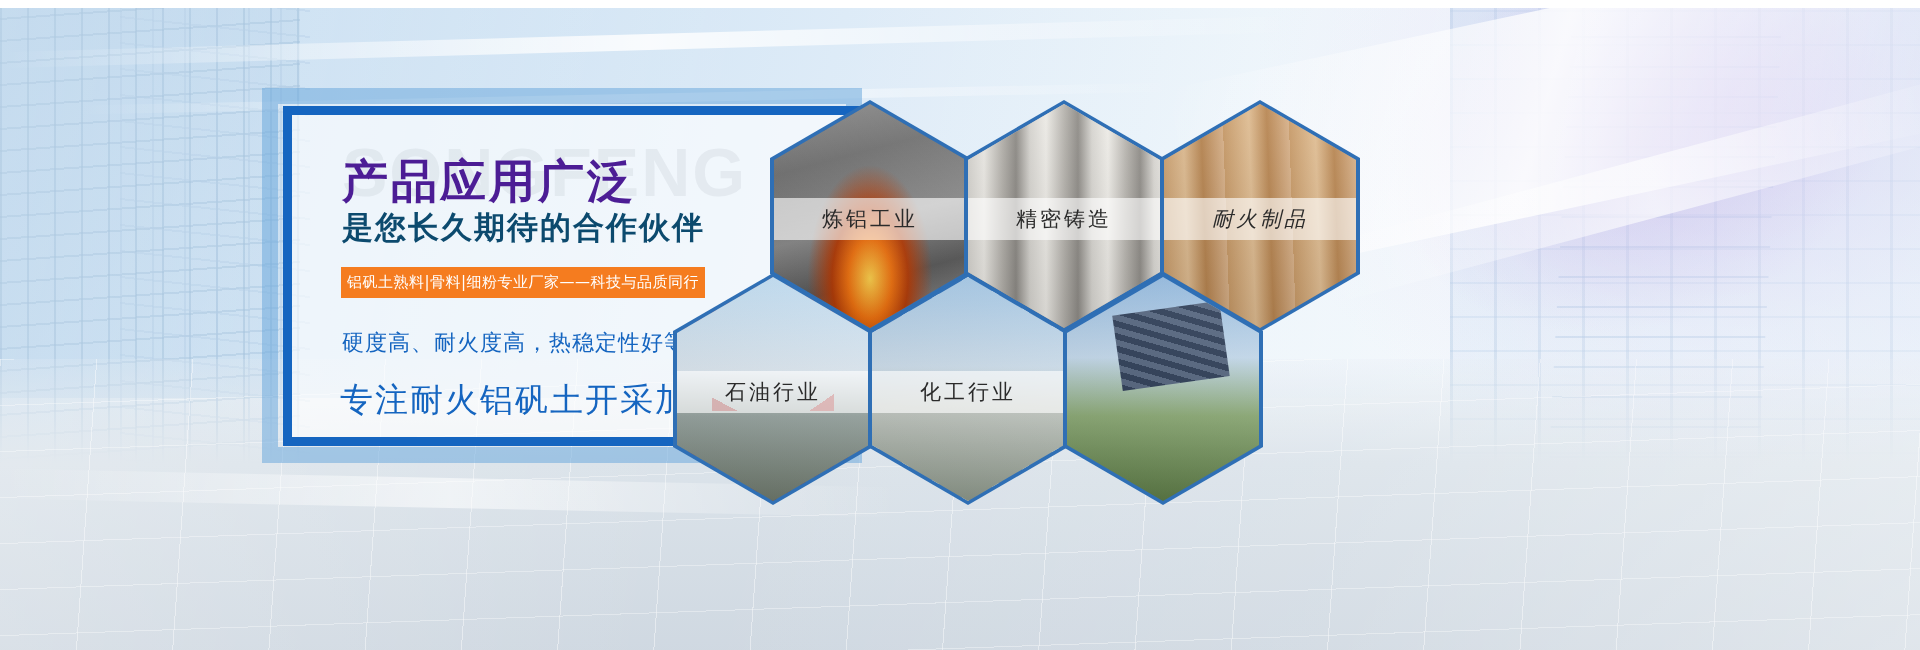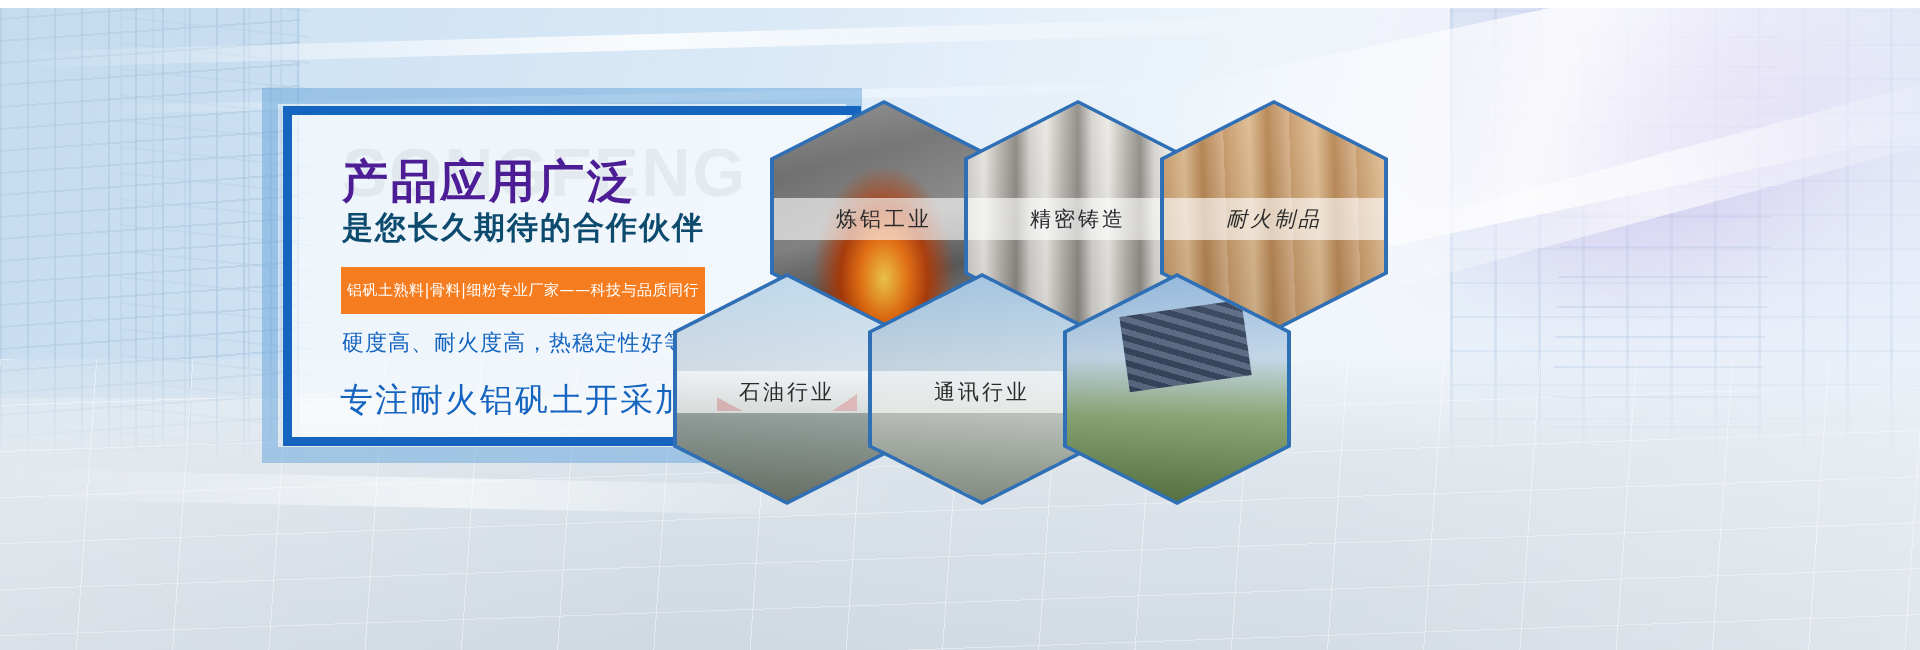--- a/index.html
+++ b/index.html
@@ -73,34 +73,34 @@
     font-size:68px;font-weight:bold;letter-spacing:2px;color:rgba(120,130,140,.10);
     white-space:nowrap;font-family:"Liberation Sans",sans-serif;}
 
   .h1{position:absolute;left:50px;top:36px;font-size:46px;font-weight:bold;
     color:#4c1d95;letter-spacing:3px;white-space:nowrap;
     font-family:"DejaVu Sans","Liberation Sans",sans-serif;}
   .h2{position:absolute;left:50px;top:92px;font-size:31px;font-weight:bold;
     color:#0c4a6e;letter-spacing:2px;white-space:nowrap;
     font-family:"DejaVu Sans","Liberation Sans",sans-serif;}
   .ribbon{position:absolute;left:49px;top:152px;height:31px;line-height:31px;
-    background:#f57c1f;color:#ffffff;font-size:15px;padding:8px 6px;white-space:nowrap;
+    background:#f57c1f;color:#ffffff;font-size:15px;padding:0 6px;white-space:nowrap;
     letter-spacing:.5px;font-family:"DejaVu Sans","Liberation Sans",sans-serif;}
   .h3{position:absolute;left:50px;top:213px;font-size:22px;color:#1565c0;
     letter-spacing:1px;white-space:nowrap;
     font-family:"DejaVu Sans","Liberation Sans",sans-serif;}
   .h4{position:absolute;left:48px;top:263px;font-size:33px;color:#1565c0;
     letter-spacing:2px;white-space:nowrap;
     font-family:"DejaVu Sans","Liberation Sans",sans-serif;}
 
   
   .hexwrap{position:absolute;left:660px;top:70px;width:620px;height:490px;}
   .hex{position:absolute;width:200px;height:232px;
     clip-path:polygon(50% 0%,100% 25%,100% 75%,50% 100%,0% 75%,0% 25%);
-    background:#2f6fb5;padding-left:28px;}
+    background:#2f6fb5;}
   .hex-in{position:absolute;inset:4px;
     clip-path:polygon(50% 0%,100% 25%,100% 75%,50% 100%,0% 75%,0% 25%);
     overflow:hidden;}
   .hex-img{position:absolute;inset:0;}
   .hex-label{position:absolute;left:0;right:0;top:42%;height:42px;line-height:42px;
     text-align:center;color:#2b2b2b;font-size:21px;letter-spacing:3px;
     background:rgba(255,255,255,.62);
     font-family:"DejaVu Sans","Liberation Sans",sans-serif;}
 
   
@@ -200,21 +200,21 @@
         <div class="hex-img img-petro"></div>
         <div class="hex-shade"></div>
         <div class="hex-label">石油行业</div>
       </div>
     </div>
 
     <div class="hex" style="left:208px;top:195px;">
       <div class="hex-in">
         <div class="hex-img img-chem"></div>
         <div class="hex-shade"></div>
-        <div class="hex-label">通讯行业</div>
+        <div class="hex-label">化工行业</div>
       </div>
     </div>
 
     <div class="hex" style="left:403px;top:195px;">
       <div class="hex-in">
         <div class="hex-img img-telecom"></div>
         <div class="hex-shade"></div>
       </div>
     </div>
 

